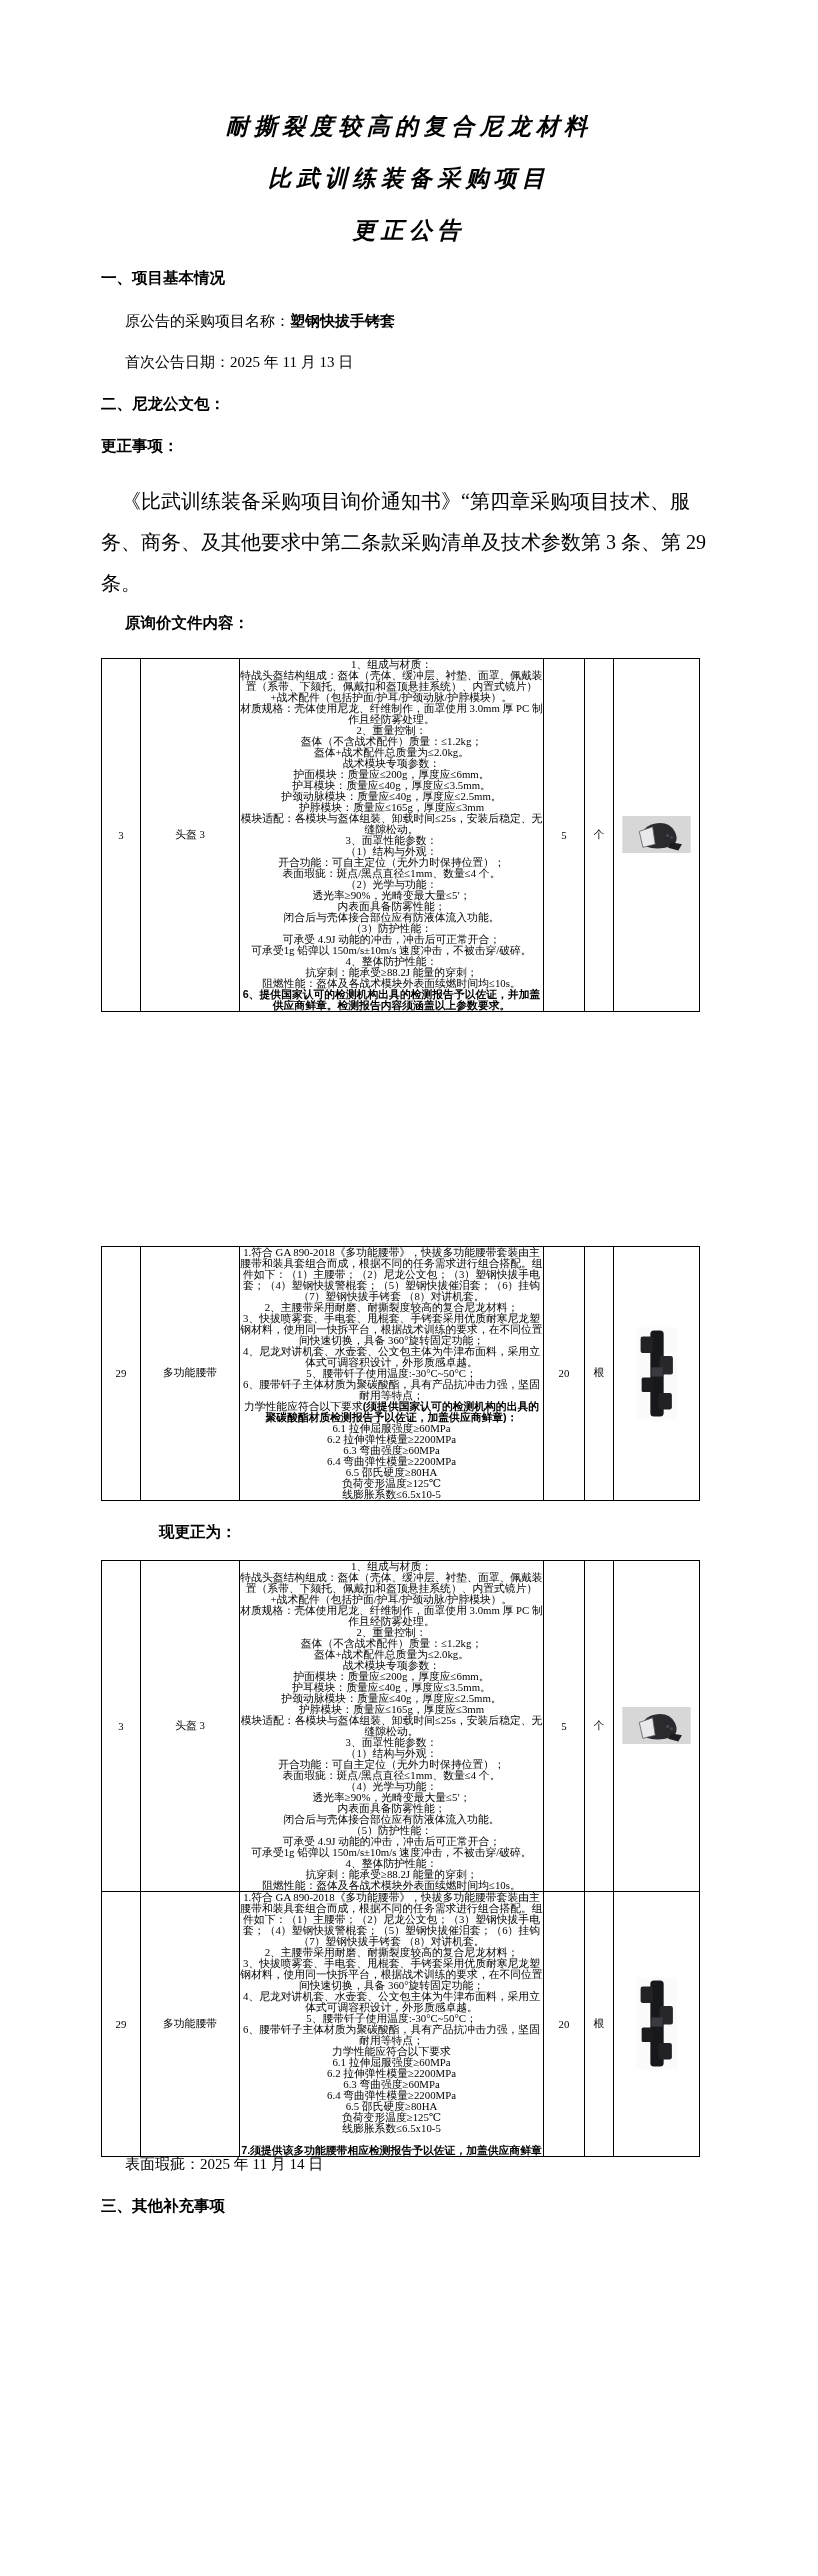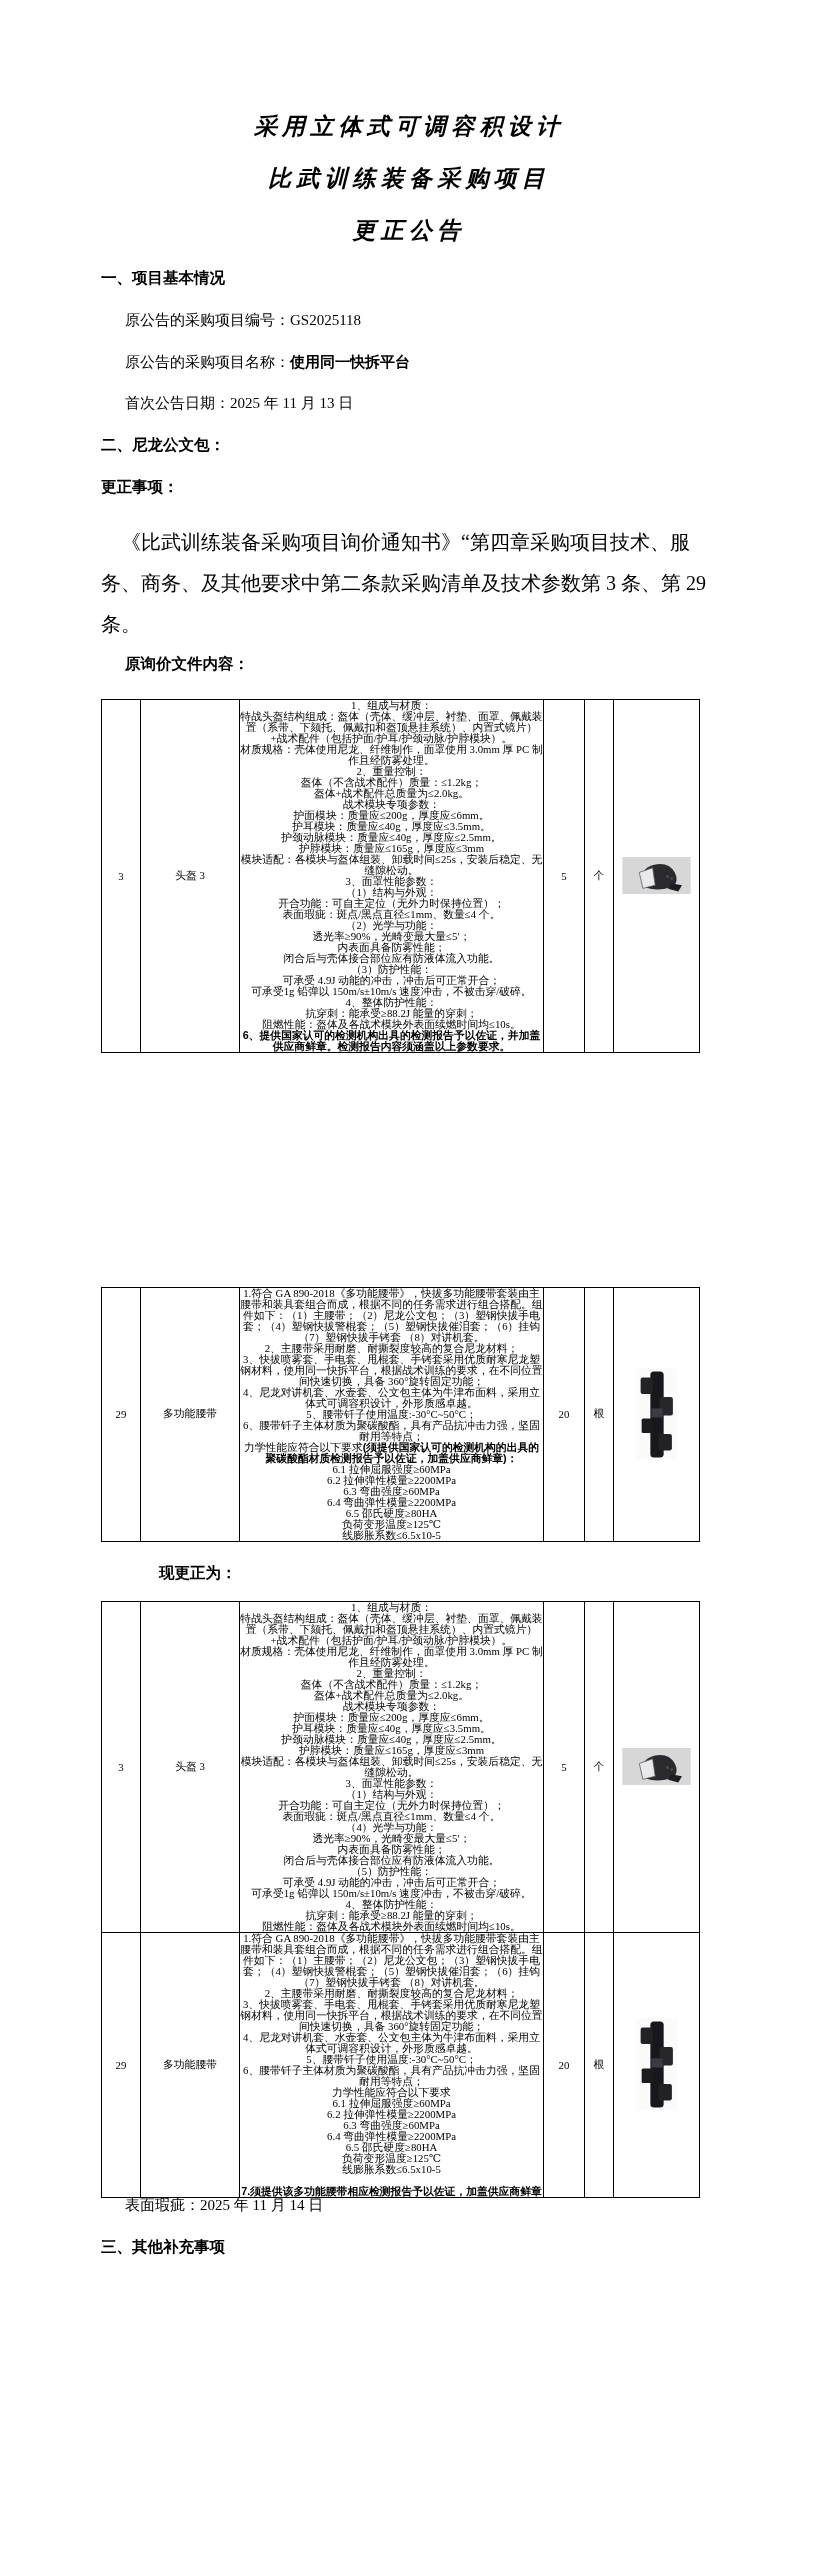--- a/index.html
+++ b/index.html
@@ -80,31 +80,28 @@
   .t3{margin-top:23px;}
   .after-tables{margin-top:284px;}
   .photo{display:inline-block;vertical-align:middle;}
 </style>
 </head>
 <body>
 
 <div class="page">
   <div class="content">
 
-    <div class="doc-title">采用立体式可调容积设计</div>
+    <div class="doc-title">耐撕裂度较高的复合尼龙材料</div>
     <div class="doc-title">比武训练装备采购项目</div>
     <div class="doc-title">更正公告</div>
 
     <div class="h-sans h1">一、项目基本情况</div>
 
     <div class="line">
-      <span>原公告的采购项目编号：</span><span>GS2025118</span>
-    </div>
-    <div class="line">
-      <span>原公告的采购项目名称：</span><span class="val-bold">使用同一快拆平台</span>
+      <span>原公告的采购项目名称：</span><span class="val-bold">塑钢快拔手铐套</span>
     </div>
     <div class="line">
       <span>首次公告日期：</span><span>2025 年 11 月 13 日</span>
     </div>
 
     <div class="h-sans">二、尼龙公文包：</div>
     <div class="h-sans">更正事项：</div>
 
     <div class="para">《比武训练装备采购项目询价通知书》“第四章采购项目技术、服务、商务、及其他要求中第二条款采购清单及技术参数第 3 条、第 29 条。</div>
 

